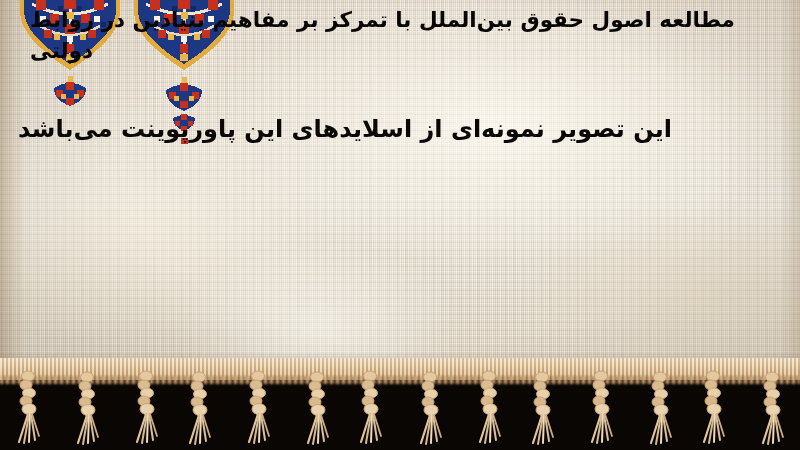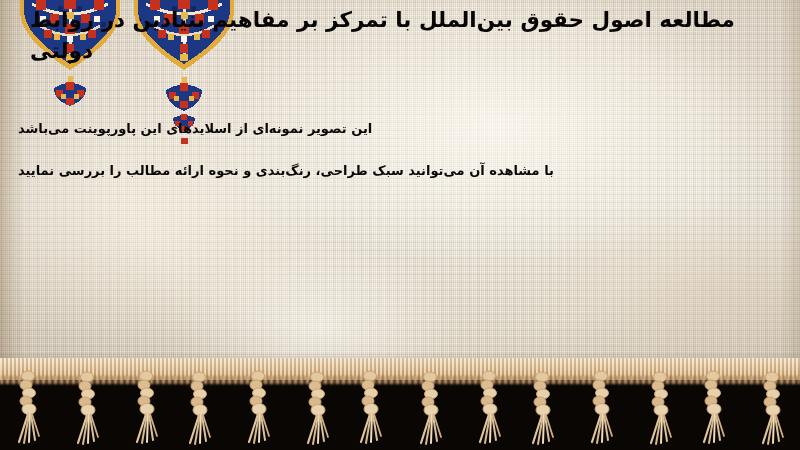--- a/index.html
+++ b/index.html
@@ -53,21 +53,21 @@
   }
   .title{
     position:absolute;left:30px;top:4px;width:755px;
     font-size:21.5px;line-height:31px;font-weight:700;color:#080604;
     letter-spacing:0px;
   }
   .body-block{
     position:absolute;left:18px;top:108px;width:772px;
   }
   .body-line{
-    font-size:13px;line-height:42px;font-weight:700;color:#0a0806;
+    font-size:24px;line-height:42px;font-weight:700;color:#0a0806;
   }
 
   
   .ornament{position:absolute;top:-34px;}
   .orn-a{left:14px;}
   .orn-b{left:128px;}
   .orn svg{display:block;}
 
   
   .fringe-zone{
@@ -215,21 +215,20 @@
         </g>
         <rect x="53" y="172" width="7" height="6" fill="#c8301e"></rect>
       </g>
     </svg>
   </div>
 
   <div class="text-layer">
     <div class="title">مطالعه اصول حقوق بین‌الملل با تمرکز بر مفاهیم بنیادین در روابط دولتی</div>
     <div class="body-block">
       <div class="body-line">این تصویر نمونه‌ای از اسلایدهای این پاورپوینت می‌باشد</div>
-      <div class="body-line">با مشاهده آن می‌توانید سبک طراحی، رنگ‌بندی و نحوه ارائه مطالب را بررسی نمایید</div>
     </div>
   </div>
 
   <div class="fringe-shadow"></div>
 
   <div class="fringe-zone">
     <div class="fringe-top"></div>
     <div id="tassels">
         <div class="tassel" style="left: 11px; top: 12px;">
           <svg width="34" height="74" viewBox="0 0 34 74">

